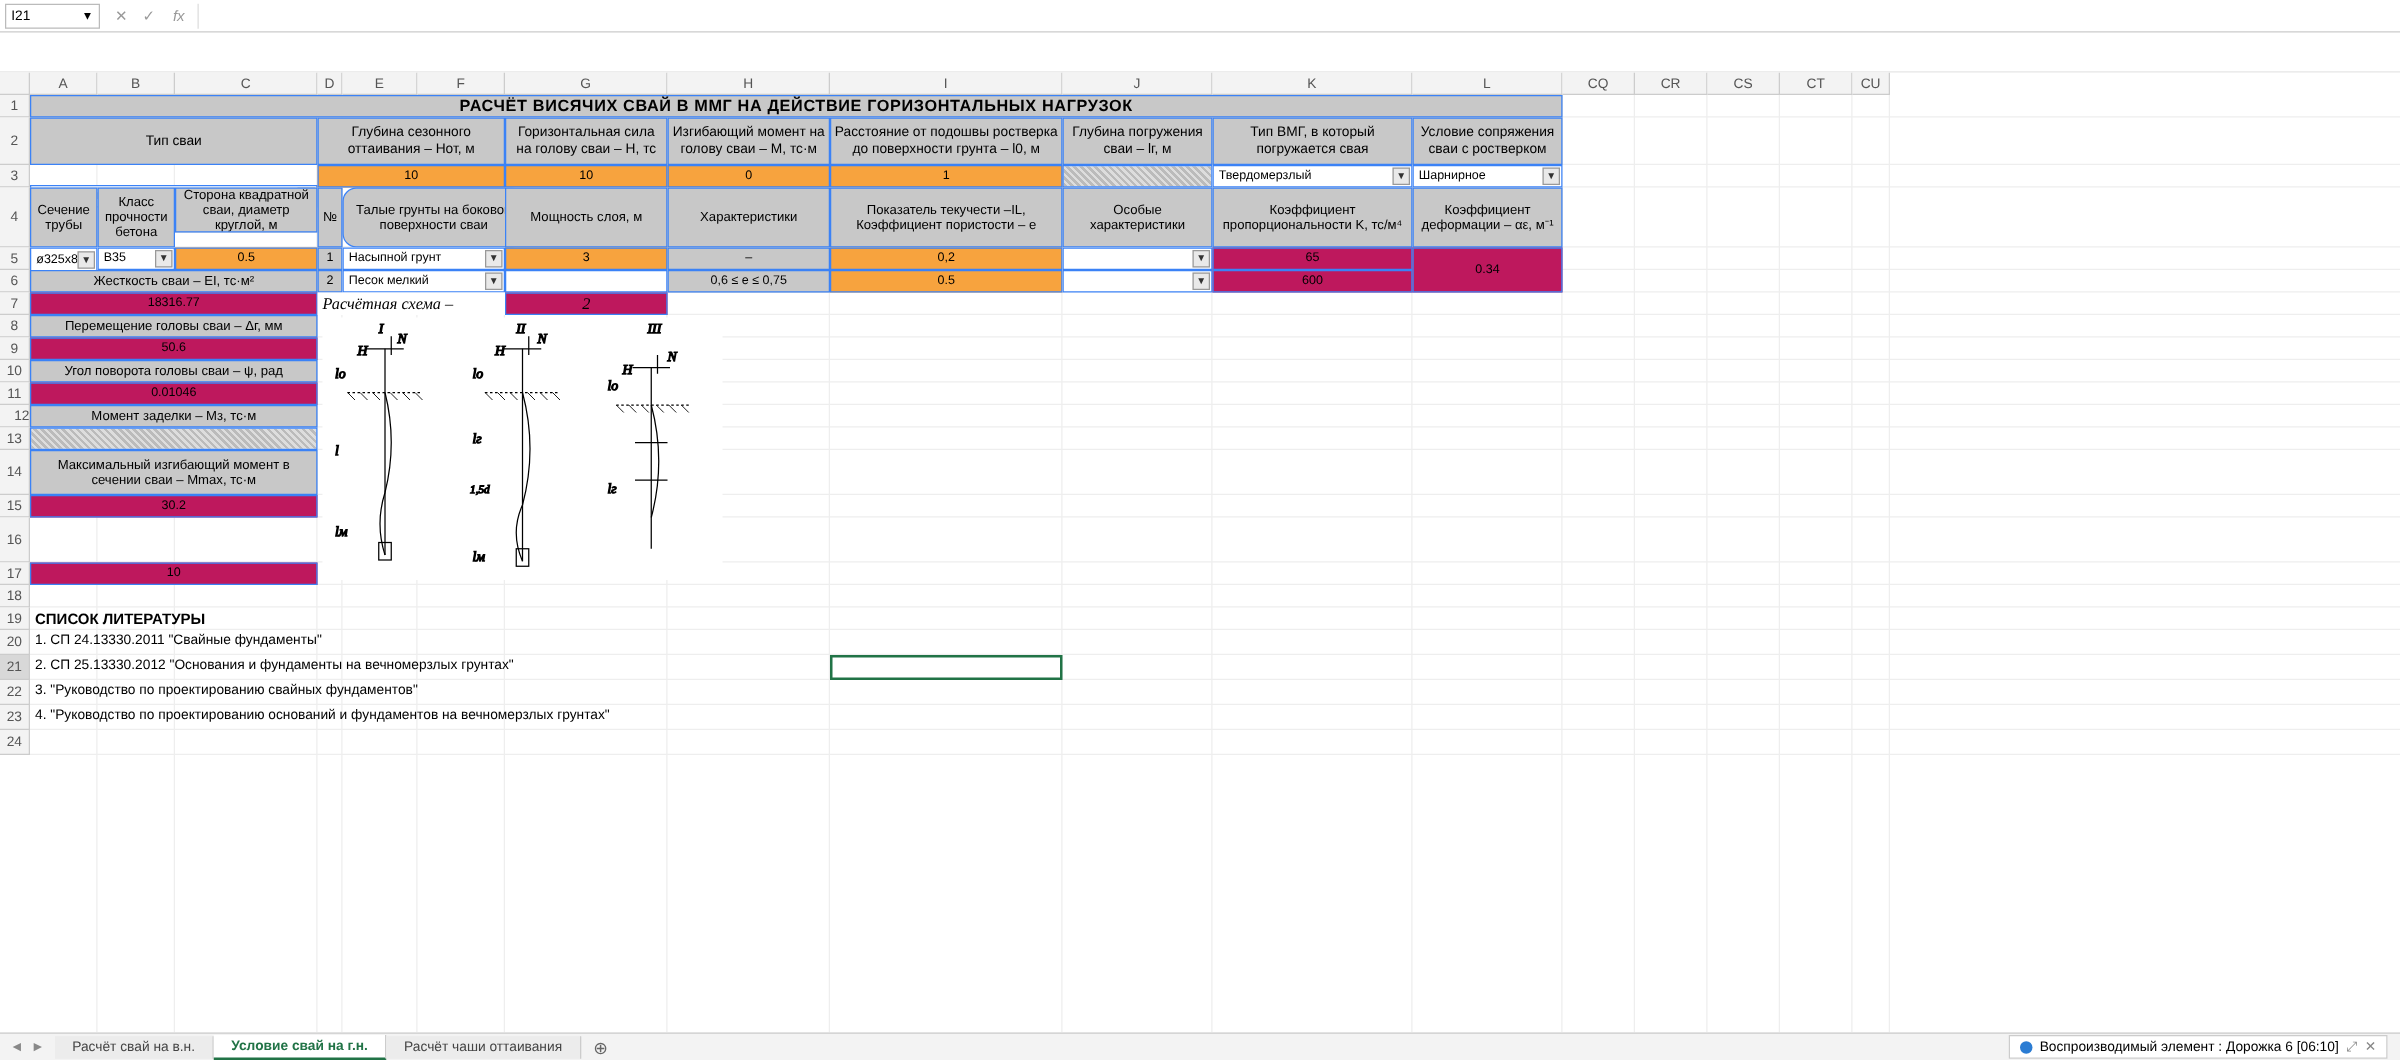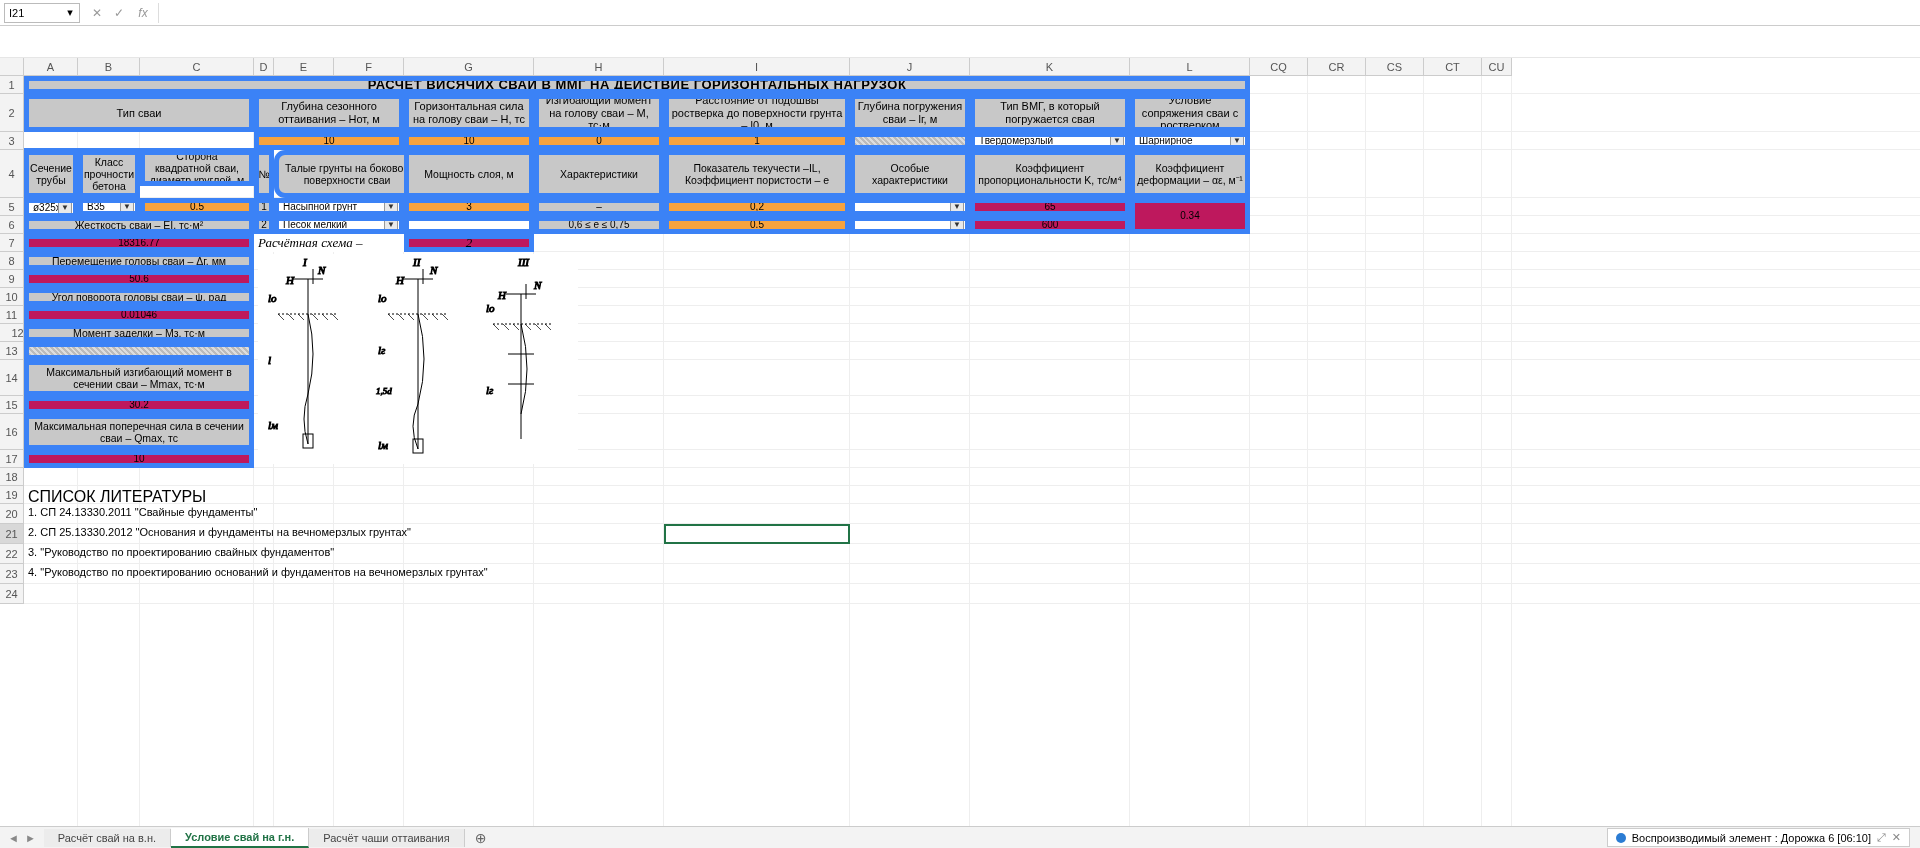--- a/index.html
+++ b/index.html
@@ -22,34 +22,34 @@
   .corner { position:absolute; left:0; top:0; width:24px; height:18px; background:#f3f3f3; border-right:1px solid #ccc; border-bottom:1px solid #ccc; }
   .colhdrs { position:absolute; left:24px; top:0; right:0; height:18px; display:flex; }
   .colhdr { height:18px; background:#f3f3f3; border-right:1px solid #ccc; border-bottom:1px solid #ccc; display:flex; align-items:center; justify-content:center; font-size:11px; color:#555; }
   .rowhdrs { position:absolute; left:0; top:18px; width:24px; }
   .rowhdr { width:24px; background:#f3f3f3; border-right:1px solid #ccc; border-bottom:1px solid #ccc; display:flex; align-items:center; justify-content:center; font-size:11px; color:#555; }
   .rowhdr.sel { background:#d8d8d8; }
   .cells { position:absolute; left:24px; top:18px; right:0; bottom:0; }
   .gridlines .hl { position:absolute; left:0; right:0; height:1px; background:#eee; }
   .gridlines .vl { position:absolute; top:0; bottom:0; width:1px; background:#eee; }
 
-  .cell { position:absolute; border:5px solid #3b82f6; display:flex; align-items:center; justify-content:center; text-align:center; padding:1px 2px; font-size:10px; line-height:1.15; overflow:hidden; }
+  .cell { position:absolute; border:1px solid #3b82f6; display:flex; align-items:center; justify-content:center; text-align:center; padding:1px 2px; font-size:10px; line-height:1.15; overflow:hidden; }
   .cell.hdr { background:#c8c8c8; font-family:"Arial Narrow",Arial,sans-serif; font-size:11px; }
   .cell.hdr2 { background:#c8c8c8; font-family:"Arial Narrow",Arial,sans-serif; font-size:10.5px; }
   .cell.orange { background:#f7a33e; }
   .cell.green  { background:#be185d; }
   .cell.gray   { background:#c8c8c8; }
   .cell.white  { background:#fff; }
   .cell.hatch  { background:repeating-linear-gradient(45deg,#bbb,#bbb 2px,#ddd 2px,#ddd 4px); }
   .cell.title  { background:#c8c8c8; font-weight:bold; font-size:13px; letter-spacing:0.5px; }
   .dd-arrow { position:absolute; right:1px; top:50%; transform:translateY(-50%); width:14px; height:14px; background:#e9e9e9; border:1px solid #999; display:flex; align-items:center; justify-content:center; font-size:8px; color:#333; }
   .cell.left { justify-content:flex-start; text-align:left; padding-left:4px; }
   .cell.ital { font-style:italic; font-family:"Times New Roman",serif; font-size:13px; }
   .free-text { position:absolute; font-size:11px; }
-  .free-text.bold { font-weight:normal; font-size:16px; }
+  .free-text.bold { font-weight:bold; font-size:12px; }
 
   
   .active-cell { position:absolute; border:2px solid #217346; background:transparent; }
 
   
   .diagram { position:absolute; background:#fff; }
   .diagram svg { width:100%; height:100%; }
 
   
   .statusbar { position:absolute; left:0; right:0; bottom:0; height:22px; background:#f3f3f3; border-top:1px solid #ccc; display:flex; align-items:center; font-size:11px; }
@@ -258,21 +258,20 @@
       <div class="cell ital green" id="r7-g" style="left: 380px; top: 158px; width: 130px; height: 18px;">2</div>
 
       <div class="cell hdr2" id="r8" style="left: 0px; top: 176px; width: 230px; height: 18px;">Перемещение головы сваи – Δг, мм</div>
       <div class="cell green" id="r9" style="left: 0px; top: 194px; width: 230px; height: 18px;">50.6</div>
       <div class="cell hdr2" id="r10" style="left: 0px; top: 212px; width: 230px; height: 18px;">Угол поворота головы сваи – ψ, рад</div>
       <div class="cell green" id="r11" style="left: 0px; top: 230px; width: 230px; height: 18px;">0.01046</div>
       <div class="cell hdr2" id="r12" style="left: 0px; top: 248px; width: 230px; height: 18px;">Момент заделки – Mз, тс·м</div>
       <div class="cell hatch" id="r13" style="left: 0px; top: 266px; width: 230px; height: 18px;"></div>
       <div class="cell hdr2" id="r14" style="left: 0px; top: 284px; width: 230px; height: 36px;">Максимальный изгибающий момент в сечении сваи – Mmax, тс·м</div>
       <div class="cell green" id="r15" style="left: 0px; top: 320px; width: 230px; height: 18px;">30.2</div>
-      <div class="cell hdr2" id="r16" style="left: 0px; top: 338px; width: 230px; height: 36px;">Максимальная поперечная сила в сечении сваи – Qmax, тс</div>
       <div class="cell green" id="r17" style="left: 0px; top: 374px; width: 230px; height: 18px;">10</div>
 
       <div class="free-text bold" id="t19" style="left: 4px; top: 412px;">СПИСОК ЛИТЕРАТУРЫ</div>
       <div class="free-text" id="t20" style="left: 4px; top: 430px;">1. СП 24.13330.2011 "Свайные фундаменты"</div>
       <div class="free-text" id="t21" style="left: 4px; top: 450px;">2. СП 25.13330.2012 "Основания и фундаменты на вечномерзлых грунтах"</div>
       <div class="free-text" id="t22" style="left: 4px; top: 470px;">3. "Руководство по проектированию свайных фундаментов"</div>
       <div class="free-text" id="t23" style="left: 4px; top: 490px;">4. "Руководство по проектированию оснований и фундаментов на вечномерзлых грунтах"</div>
 
       <div class="active-cell" id="active" style="left: 640px; top: 448px; width: 186px; height: 20px;"></div>
 

